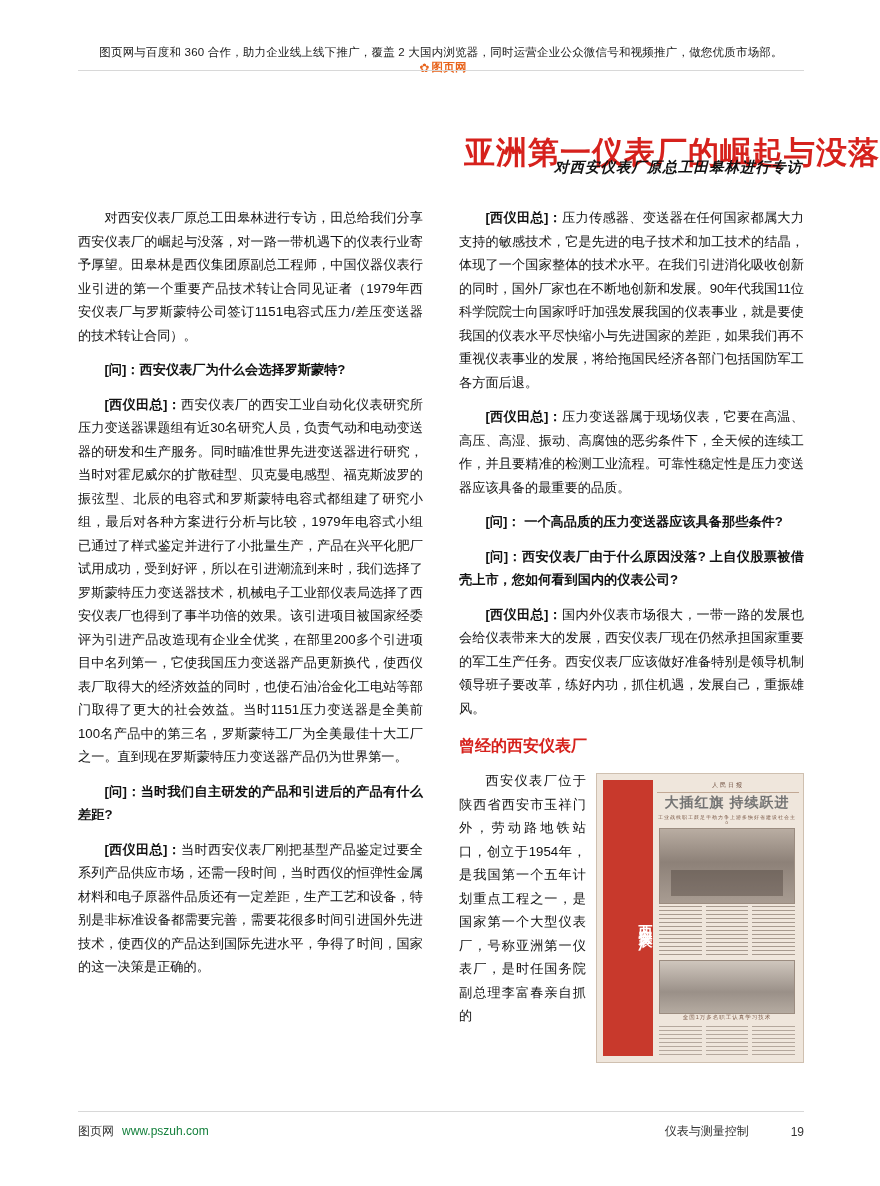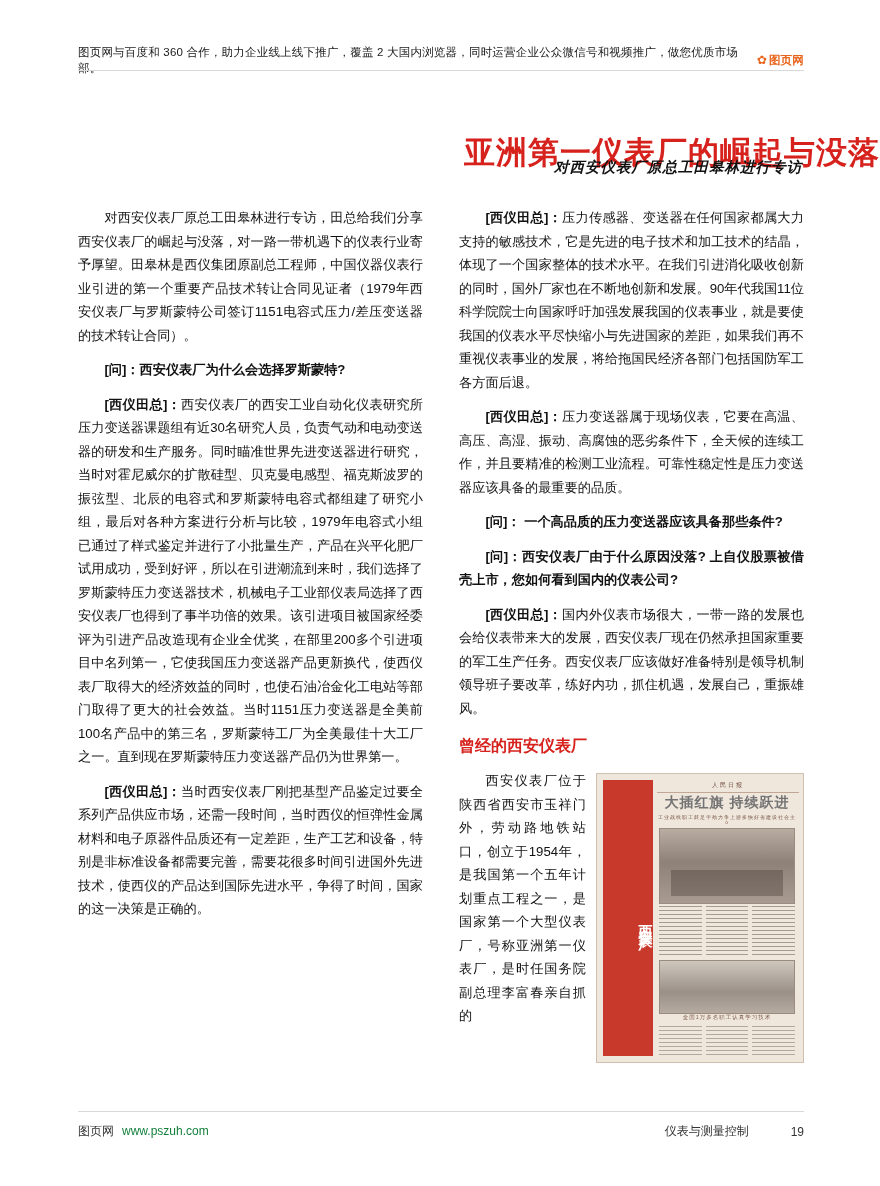--- a/index.html
+++ b/index.html
@@ -27,20 +27,21 @@
     position: absolute;
     left: 78px;
     top: 44px;
     width: 726px;
     display: flex;
     align-items: center;
     justify-content: space-between;
     font-size: 11.5px;
     color: #1a1a1a;
     letter-spacing: 0.2px;
+    flex-direction: column;
   }
   .top-banner .banner-text {
     line-height: 1.4;
   }
   .banner-logo {
     display: flex;
     align-items: center;
     gap: 2px;
     white-space: nowrap;
     margin-left: 4px;
@@ -299,20 +300,21 @@
     <div class="col col-left">
 
       <p class="para">对西安仪表厂原总工田皋林进行专访，田总给我们分享西安仪表厂的崛起与没落，对一路一带机遇下的仪表行业寄予厚望。田皋林是西仪集团原副总工程师，中国仪器仪表行业引进的第一个重要产品技术转让合同见证者（1979年西安仪表厂与罗斯蒙特公司签订1151电容式压力/差压变送器的技术转让合同）。</p>
 
       <p class="para q">[问]：西安仪表厂为什么会选择罗斯蒙特?</p>
 
       <p class="para a">
         <span class="lead">[西仪田总]：</span><span>西安仪表厂的西安工业自动化仪表研究所压力变送器课题组有近30名研究人员，负责气动和电动变送器的研发和生产服务。同时瞄准世界先进变送器进行研究，当时对霍尼威尔的扩散硅型、贝克曼电感型、福克斯波罗的振弦型、北辰的电容式和罗斯蒙特电容式都组建了研究小组，最后对各种方案进行分析与比较，1979年电容式小组已通过了样式鉴定并进行了小批量生产，产品在兴平化肥厂试用成功，受到好评，所以在引进潮流到来时，我们选择了罗斯蒙特压力变送器技术，机械电子工业部仪表局选择了西安仪表厂也得到了事半功倍的效果。该引进项目被国家经委评为引进产品改造现有企业全优奖，在部里200多个引进项目中名列第一，它使我国压力变送器产品更新换代，使西仪表厂取得大的经济效益的同时，也使石油冶金化工电站等部门取得了更大的社会效益。当时1151压力变送器是全美前100名产品中的第三名，罗斯蒙特工厂为全美最佳十大工厂之一。直到现在罗斯蒙特压力变送器产品仍为世界第一。</span>
       </p>
 
+      <p class="para q">[问]：当时我们自主研发的产品和引进后的产品有什么差距?</p>
 
       <p class="para a">
         <span class="lead">[西仪田总]：</span><span>当时西安仪表厂刚把基型产品鉴定过要全系列产品供应市场，还需一段时间，当时西仪的恒弹性金属材料和电子原器件品质还有一定差距，生产工艺和设备，特别是非标准设备都需要完善，需要花很多时间引进国外先进技术，使西仪的产品达到国际先进水平，争得了时间，国家的这一决策是正确的。</span>
       </p>
 
 
     </div>
 
     <div class="col col-right">
 

